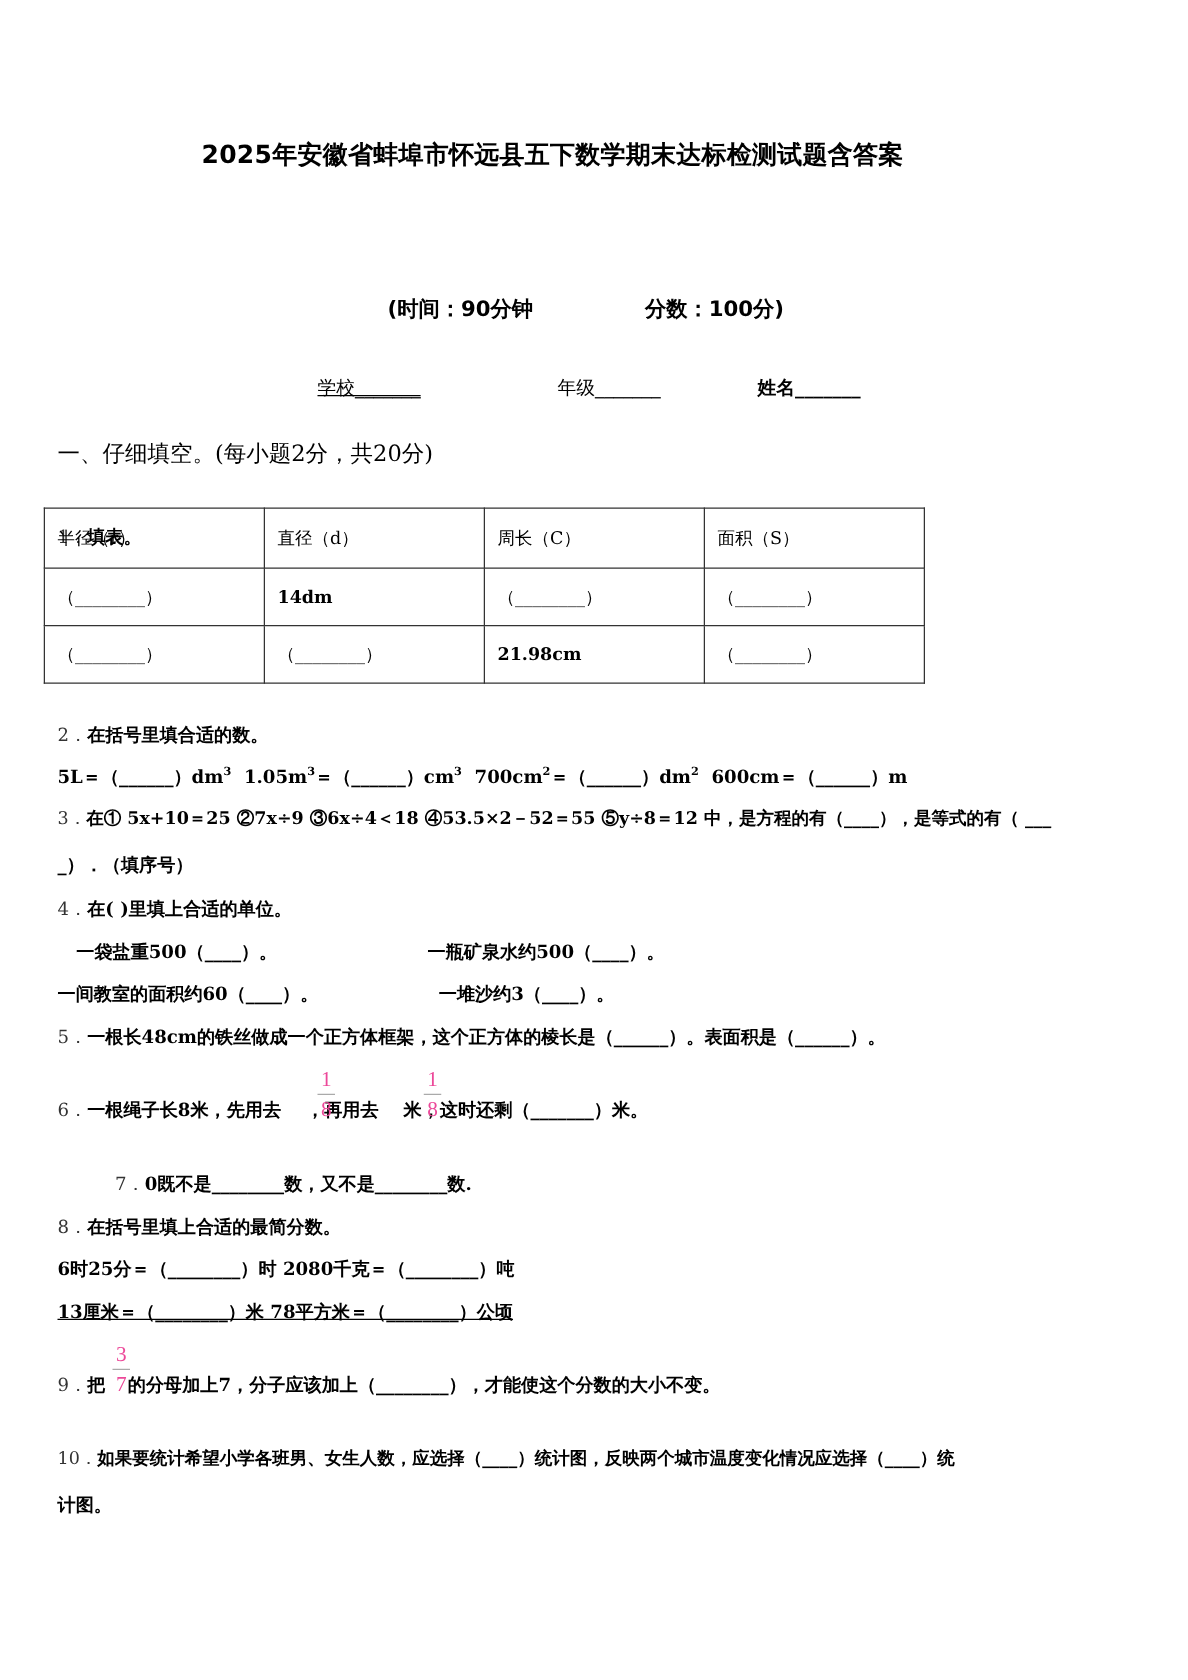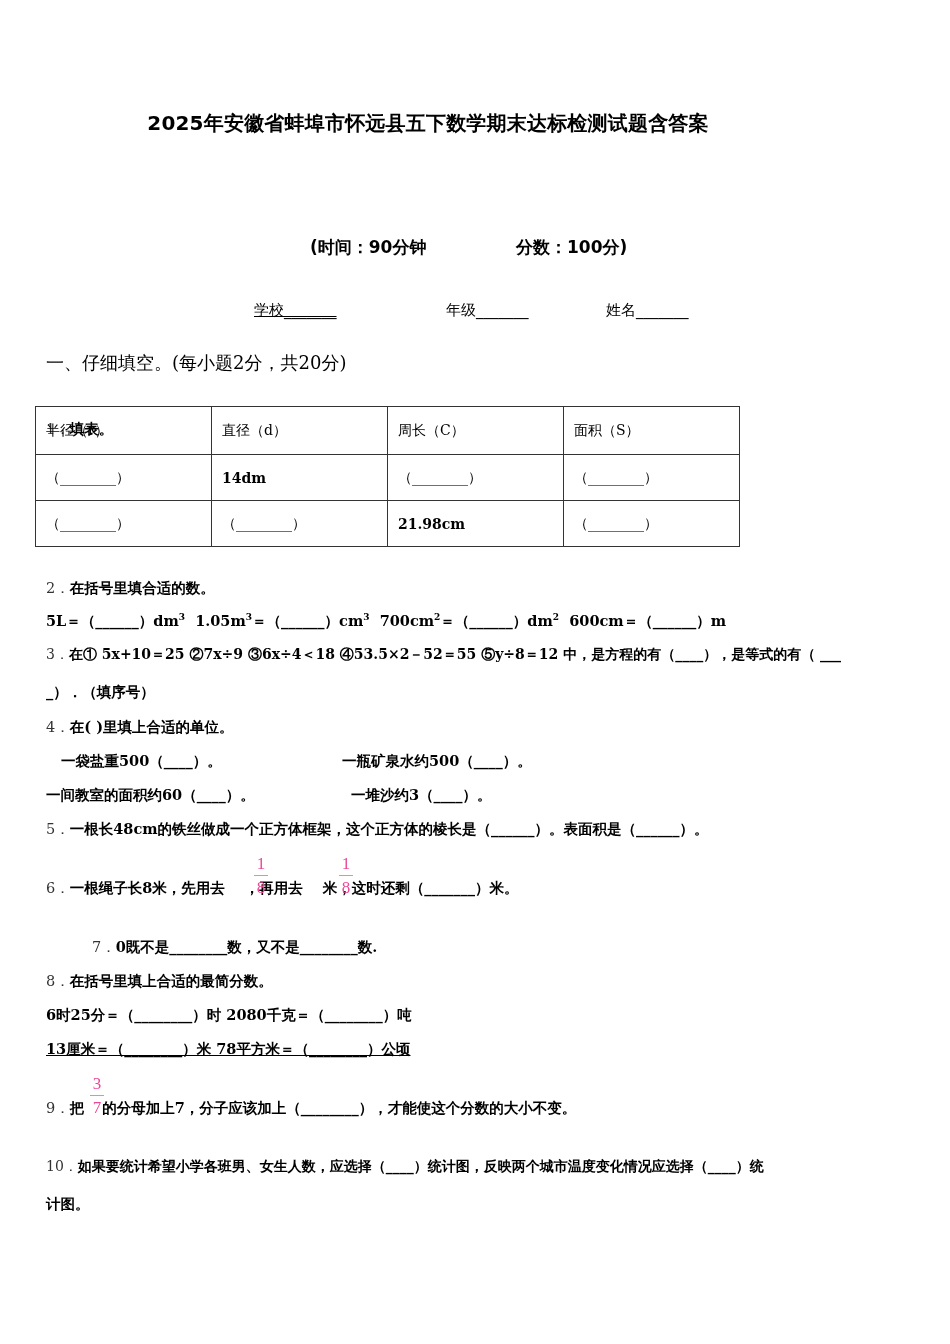--- a/index.html
+++ b/index.html
@@ -3,21 +3,21 @@
 <meta charset="utf-8">
 <style>
   html, body { margin: 0; padding: 0; background: #ffffff; }
   body {
     width: 950px; height: 1344px; position: relative; overflow: hidden;
     font-family: "DejaVu Serif", "Liberation Serif", serif;
     color: #000;
   }
   .abs { position: absolute; white-space: nowrap; }
   .title {
-    left: 0; width: 856px; top: 110px; text-align: center;
+    left: 14px; width: 856px; top: 110px; text-align: center;
     font-family: "DejaVu Sans", "Liberation Sans", sans-serif;
     font-weight: bold; font-size: 20px; letter-spacing: 0.2px;
   }
   .subtitle {
     top: 236px; font-family: "DejaVu Sans", "Liberation Sans", sans-serif;
     font-weight: bold; font-size: 17px;
   }
   .info {
     top: 301px; font-family: "DejaVu Sans", "Liberation Sans", sans-serif;
     font-size: 15px;
@@ -45,21 +45,21 @@
 </head>
 <body>
 
 <div class="abs title">2025年安徽省蚌埠市怀远县五下数学期末达标检测试题含答案</div>
 
 <div class="abs subtitle" style="left:310px;">(时间：90分钟</div>
 <div class="abs subtitle" style="left:516px;">分数：100分)</div>
 
 <div class="abs info" style="left:254px;text-decoration:underline;">学校_______</div>
 <div class="abs info" style="left:446px;">年级_______</div>
-<div class="abs info" style="left:606px;">姓名_______</div>
+<div class="abs info" style="left:606px;font-weight:bold;">姓名_______</div>
 
 <div class="abs line b" style="top:351px; font-weight:normal; font-size:18px;">一、仔细填空。(每小题2分，共20分)</div>
 
 <div class="abs line" style="top:377px;margin-top:43px;">
   <span class="num">1．</span><span class="b">填表。</span>
 </div>
 <table class="q1">
   <tbody>
       <tr>
     <td>半径（r）</td>

